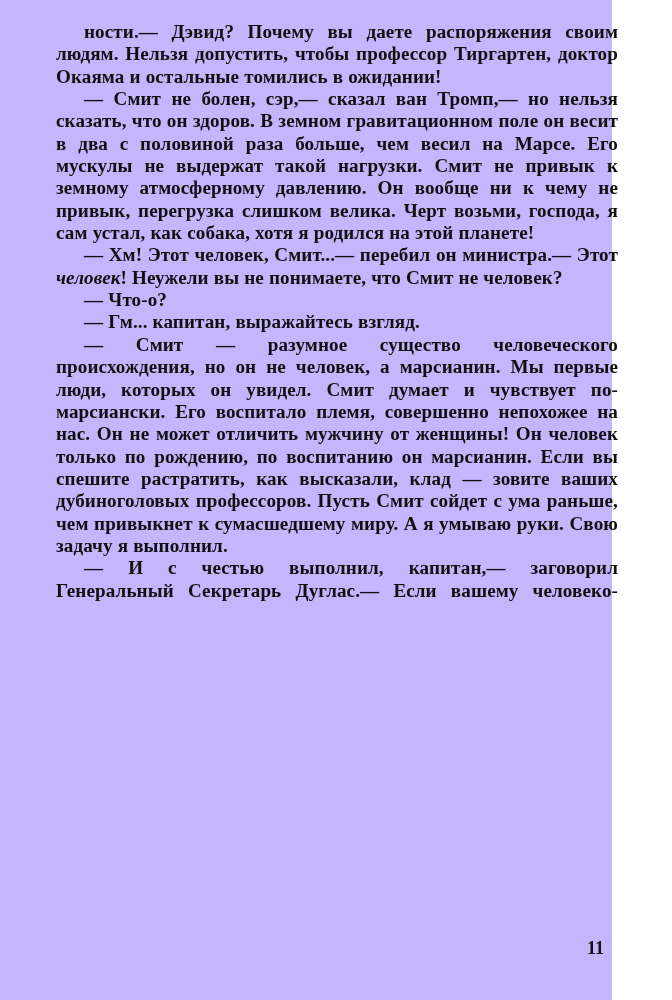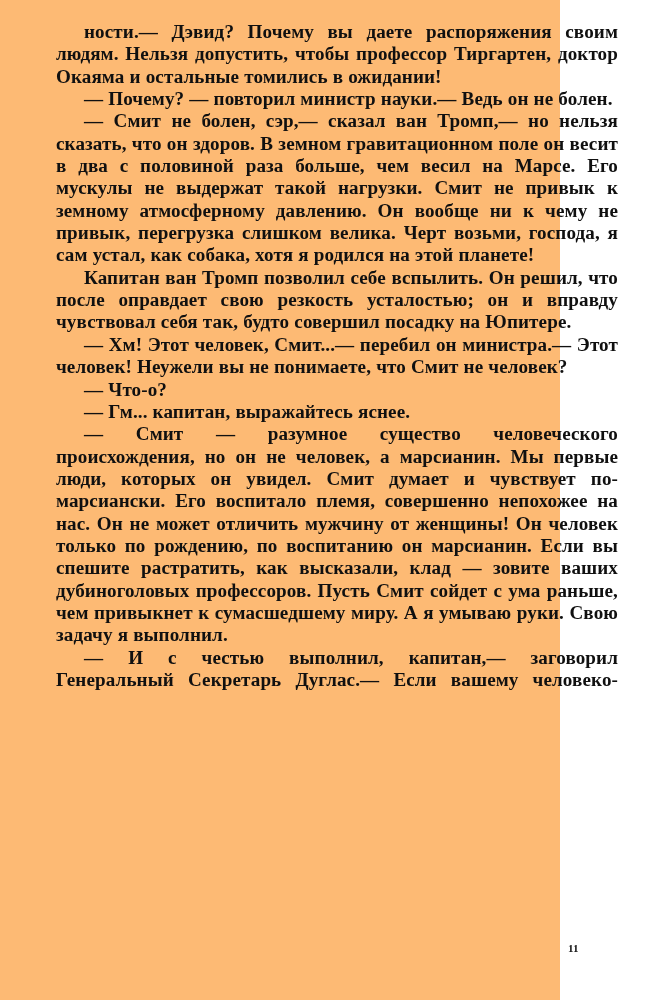--- a/index.html
+++ b/index.html
@@ -11,23 +11,23 @@
   body {
     width: 672px;
     height: 1000px;
     overflow: hidden;
     font-family: "Liberation Serif", "DejaVu Serif", serif;
     color: #101010;
     -webkit-font-smoothing: none;
   }
   .page {
     position: relative;
-    width: 560px;
+    width: 612px;
     height: 1000px;
-    background: #fdba74;
+    background: #c4b5fd;
     box-sizing: border-box;
   }
   .text-column {
     position: absolute;
     left: 56px;
     top: 21px;
     width: 562px;
   }
   p.para {
     margin: 0;
@@ -42,58 +42,57 @@
     hyphens: none;
     -webkit-hyphens: none;
   }
   
   p.para.cont-last::after {
     content: "";
     display: inline-block;
     width: 100%;
   }
   p.para .it {
+    font-style: italic;
   }
   .page-number {
     position: absolute;
-    left: 568px;
+    left: 587px;
     top: 938px;
     width: 36px;
-    font-size: 11px;
+    font-size: 18px;
     line-height: 20px;
     font-weight: bold;
     text-align: left;
     font-family: "Liberation Serif", "DejaVu Serif", serif;
   }
 </style>
 </head>
 <body>
 
 <div class="page">
 
   <div class="text-column">
 
     <p class="para">ности.— Дэвид? Почему вы даете распоряжения своим людям. Нельзя допустить, чтобы профессор Тиргартен, доктор Окаяма и остальные томились в ожидании!</p>
 
 
-    <p class="para">— Почему? — повторил министр науки.— Ведь он не болен.</p>
 
 
     <p class="para">— Смит не болен, сэр,— сказал ван Тромп,— но нельзя сказать, что он здоров. В земном гравитационном поле он весит в два с половиной раза больше, чем весил на Марсе. Его мускулы не выдержат такой нагрузки. Смит не привык к земному атмосферному давлению. Он вообще ни к чему не привык, перегрузка слишком велика. Черт возьми, господа, я сам устал, как собака, хотя я родился на этой планете!</p>
 
 
 
-    <p class="para">Капитан ван Тромп позволил себе вспылить. Он решил, что после оправдает свою резкость усталостью; он и вправду чувствовал себя так, будто совершил посадку на Юпитере.</p>
 
     <p class="para"><span>— Хм! Этот человек, Смит...— перебил он министра.— Этот </span><span class="it">человек</span><span>! Неужели вы не понимаете, что Смит не человек?</span></p>
 
     <p class="para">— Что-о?</p>
 
 
-    <p class="para">— Гм... капитан, выражайтесь яснее.</p>
+    <p class="para">— Гм... капитан, выражайтесь взгляд.</p>
 
     <p class="para">— Смит — разумное существо человеческого происхождения, но он не человек, а марсианин. Мы первые люди, которых он увидел. Смит думает и чувствует по-марсиански. Его воспитало племя, совершенно непохожее на нас. Он не может отличить мужчину от женщины! Он человек только по рождению, по воспитанию он марсианин. Если вы спешите растратить, как высказали, клад — зовите ваших дубиноголовых профессоров. Пусть Смит сойдет с ума раньше, чем привыкнет к сумасшедшему миру. А я умываю руки. Свою задачу я выполнил.</p>
 
     <p class="para cont-last">— И с честью выполнил, капитан,— заговорил Генеральный Секретарь Дуглас.— Если вашему человеко-</p>
 
   </div>
 
   <div class="page-number">11</div>
 
 </div>

